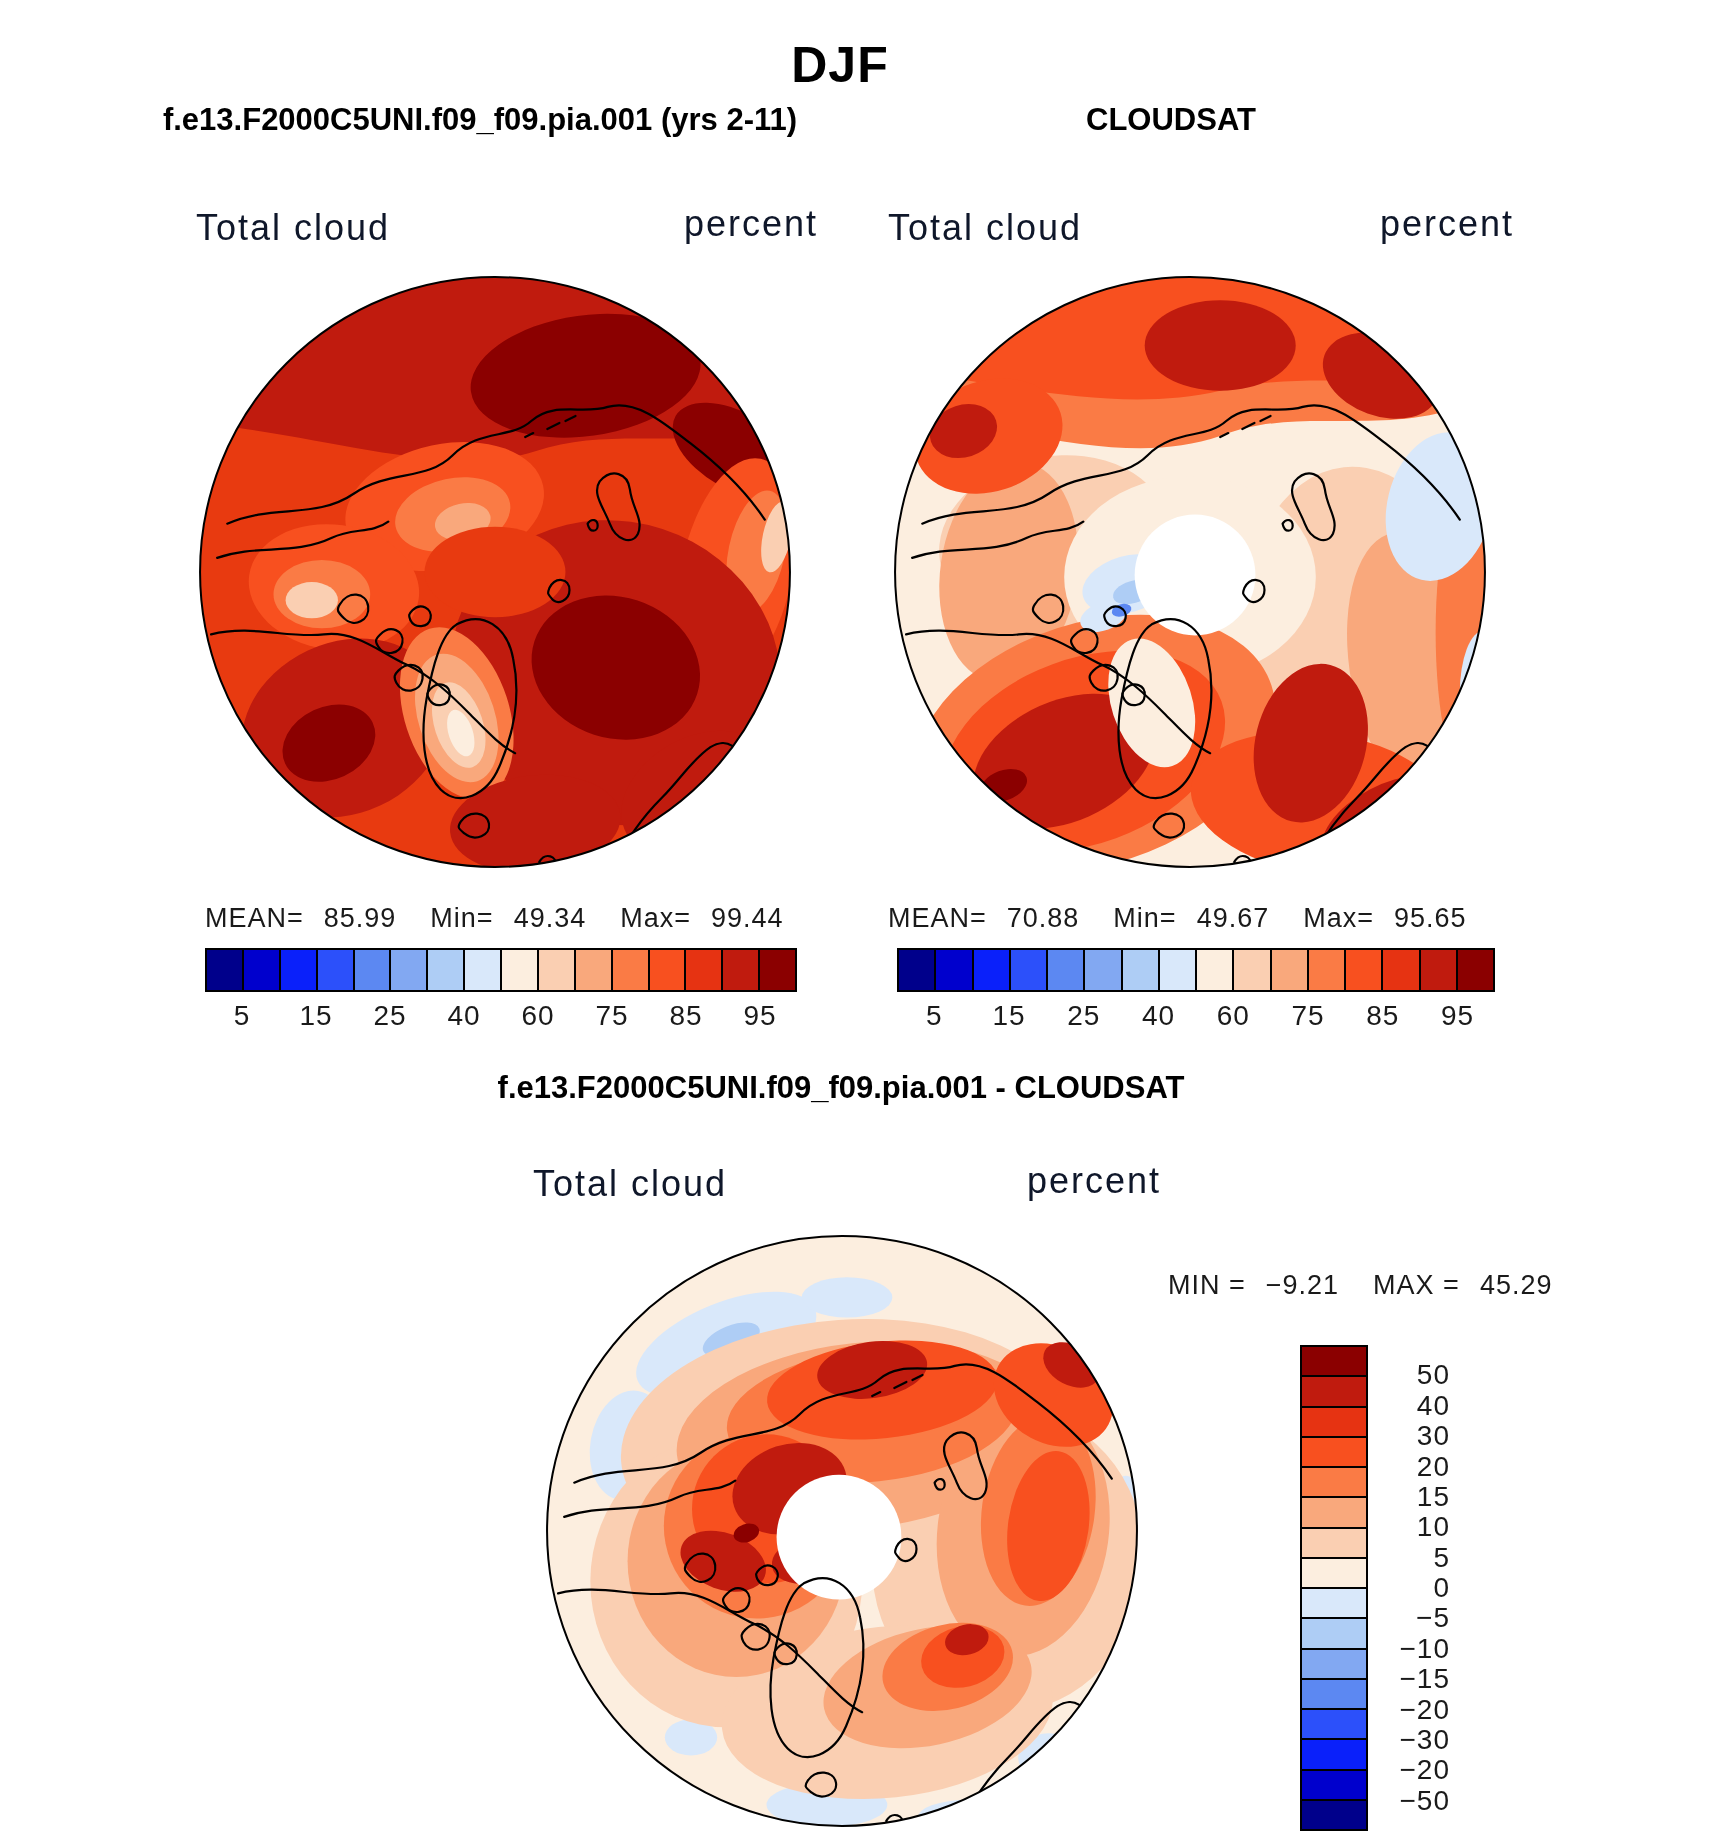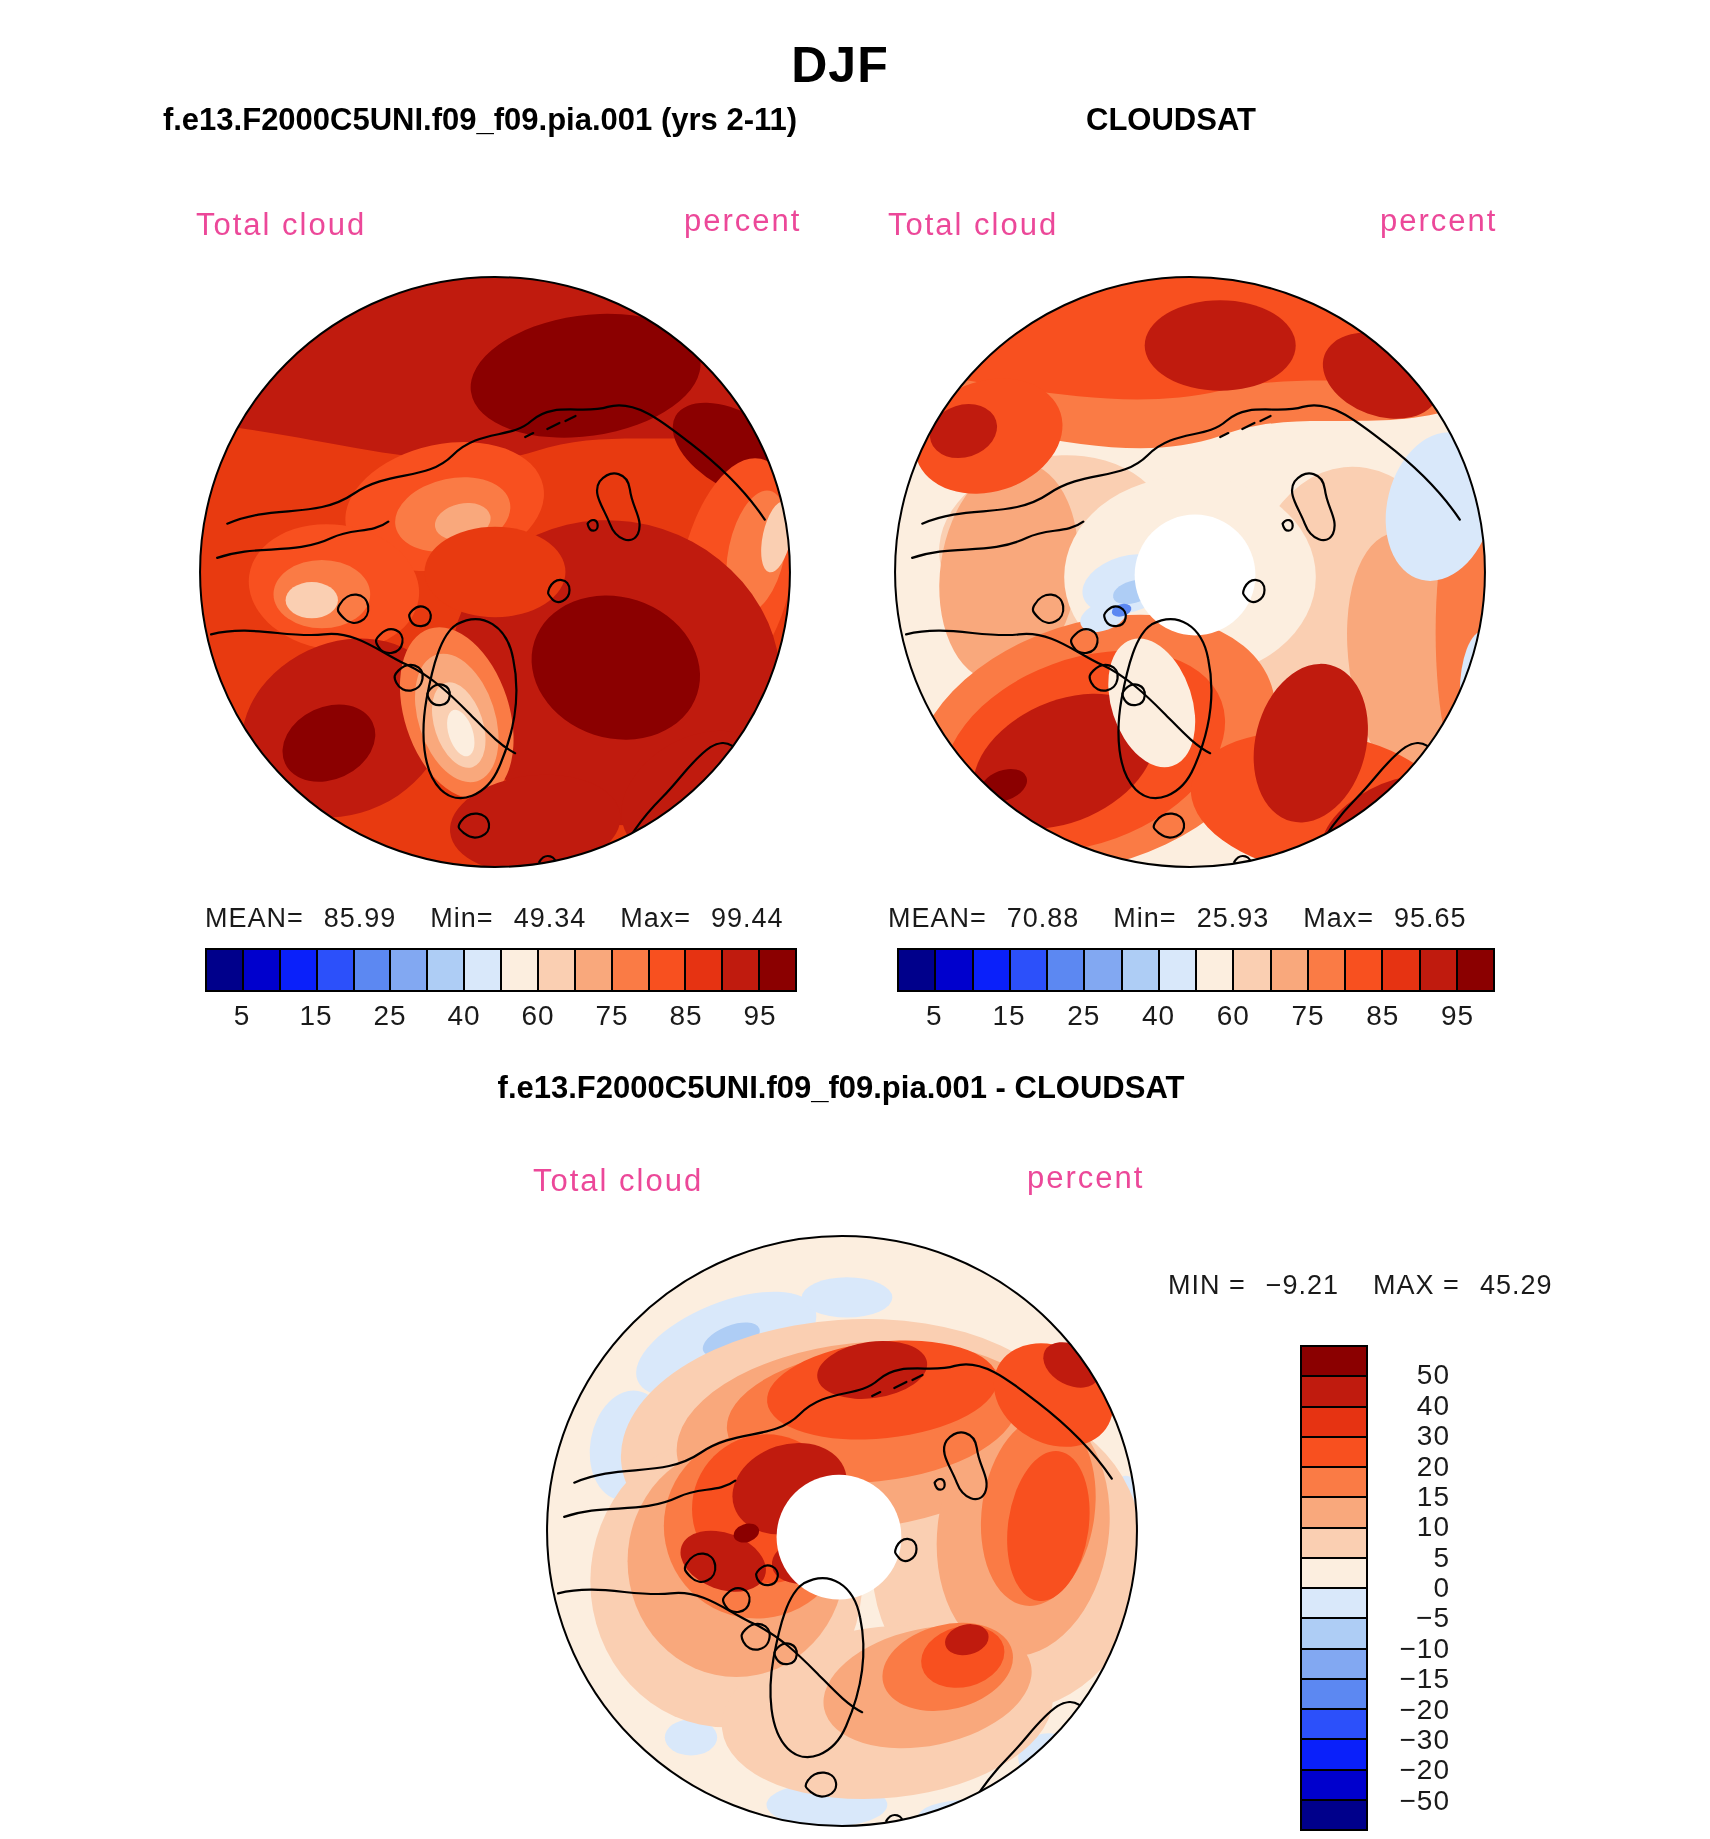--- a/index.html
+++ b/index.html
@@ -2,21 +2,21 @@
 <html><head>
 <meta charset="utf-8">
 <style>
   html,body{margin:0;padding:0;background:#fff;}
   .page{position:relative;width:1710px;height:1839px;background:#ffffff;
         font-family:"Liberation Sans",sans-serif;color:#111;overflow:hidden;}
   .abs{position:absolute;}
   .hdr{font-weight:bold;text-align:center;color:#000;}
   .season{font-size:50px;letter-spacing:1px;}
   .ptitle{font-size:31px;}
-  .lbl{font-size:31px;letter-spacing:2px;color:#ec4899;white-space:nowrap;}
+  .lbl{font-size:36px;letter-spacing:2px;color:#0f172a;white-space:nowrap;}
   .stats{display:flex;align-items:baseline;font-size:27px;letter-spacing:1px;white-space:nowrap;color:#1a1a1a;}
   .stats .lab{margin-right:20px;}
   .stats .val{margin-right:34px;}
   .stats .val:last-child{margin-right:0;}
   .cb{display:flex;border:2px solid #000;box-sizing:border-box;background:#fff;}
   .cb-cell{flex:1 1 auto;border-right:2px solid #000;}
   .cb .cb-cell:last-child{border-right:0;}
   .vbar{display:flex;flex-direction:column;border:2px solid #000;box-sizing:border-box;background:#fff;}
   .vbar .cb-cell{border-right:0;border-bottom:2px solid #000;}
   .vbar .cb-cell:last-child{border-bottom:0;}
@@ -167,21 +167,21 @@
       <span class="htick" style="left: 56.25%;">60</span>
       <span class="htick" style="left: 68.75%;">75</span>
       <span class="htick" style="left: 81.25%;">85</span>
       <span class="htick" style="left: 93.75%;">95</span>
     </div>
 
   <div class="abs stats" style="left:888px;top:903px;">
     <span class="lab">MEAN=</span>
     <span class="val">70.88</span>
     <span class="lab">Min=</span>
-    <span class="val">25.93</span>
+    <span class="val">49.67</span>
     <span class="lab">Max=</span>
     <span class="val">95.65</span>
   </div>
   <div class="abs cb" style="left:897px;top:948px;width:598px;height:44px;">
       <div class="cb-cell" style="background: rgb(0, 0, 139);"></div>
       <div class="cb-cell" style="background: rgb(0, 0, 205);"></div>
       <div class="cb-cell" style="background: rgb(10, 32, 250);"></div>
       <div class="cb-cell" style="background: rgb(44, 80, 250);"></div>
       <div class="cb-cell" style="background: rgb(92, 136, 242);"></div>
       <div class="cb-cell" style="background: rgb(130, 168, 242);"></div>

